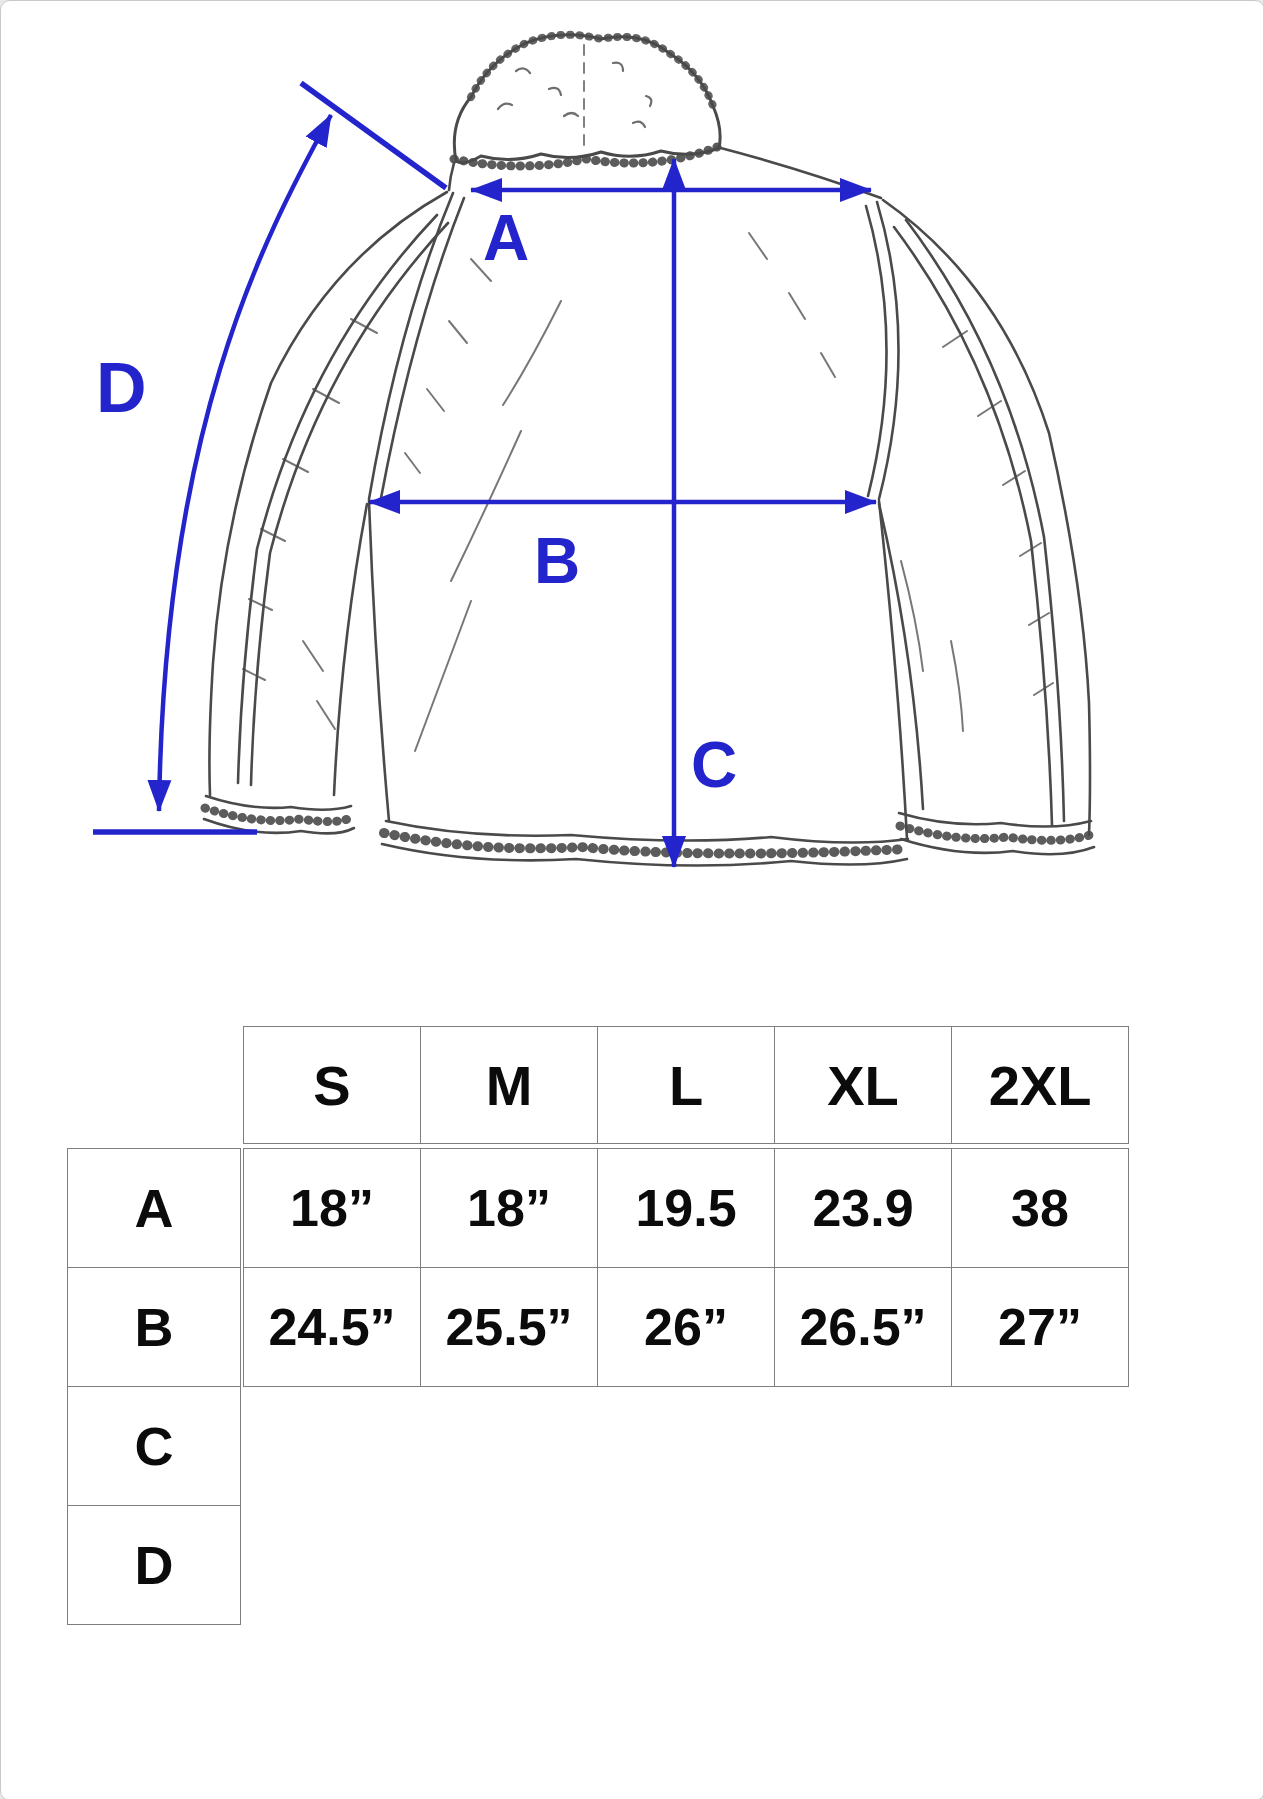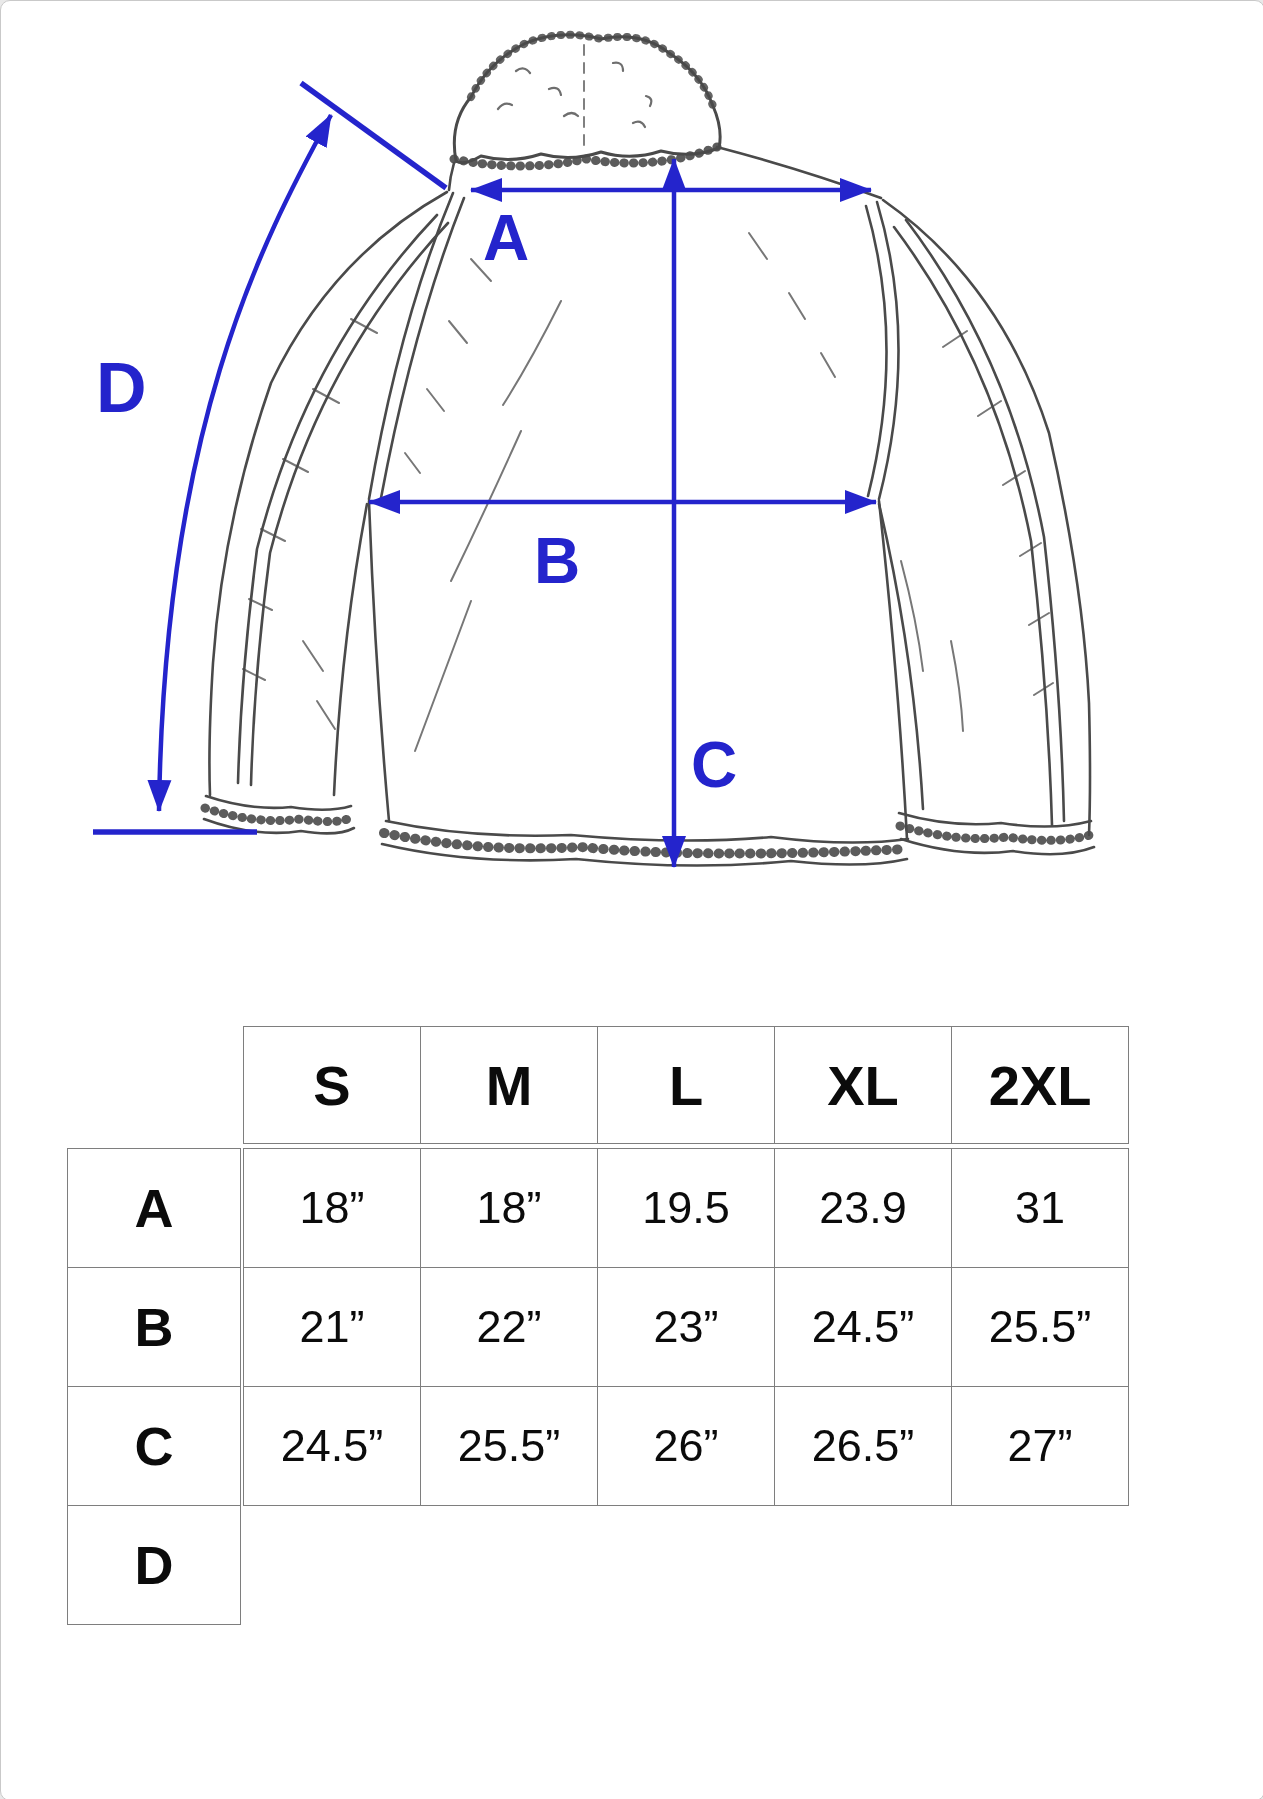--- a/index.html
+++ b/index.html
@@ -34,21 +34,21 @@
     vertical-align:middle;
     padding:0;
     color:#0b0b0b;
     overflow:hidden;
   }
   #header-table{left:242px;top:1025px;}
   #header-table td{width:176px;height:116px;font-size:56px;font-weight:bold;}
   #label-table{left:66px;top:1147px;}
   #label-table td{width:172px;height:118px;font-size:54px;font-weight:bold;}
   #values-table{left:242px;top:1147px;}
-  #values-table td{width:176px;height:118px;font-size:45px;font-weight:normal;}
+  #values-table td{width:176px;height:118px;font-size:52px;font-weight:bold;}
 </style>
 </head>
 <body>
 
 <div class="sheet">
 
   <svg class="sketch-svg" width="1263" height="910" viewBox="0 0 1263 910">
     <defs>
       <marker id="arw" markerUnits="userSpaceOnUse" markerWidth="34" markerHeight="26" refX="31" refY="13" orient="auto-start-reverse">
         <polygon points="0,1 32,13 0,25" fill="#2424cc"></polygon>
@@ -158,28 +158,21 @@
     </tbody>
   </table>
 
   <table class="chart" id="values-table">
     <tbody>
       <tr>
         <td>18”</td>
         <td>18”</td>
         <td>19.5</td>
         <td>23.9</td>
-        <td>31</td>
-      </tr>
-      <tr>
-        <td>21”</td>
-        <td>22”</td>
-        <td>23”</td>
-        <td>24.5”</td>
-        <td>25.5”</td>
+        <td>38</td>
       </tr>
       <tr>
         <td>24.5”</td>
         <td>25.5”</td>
         <td>26”</td>
         <td>26.5”</td>
         <td>27”</td>
       </tr>
     </tbody>
   </table>

